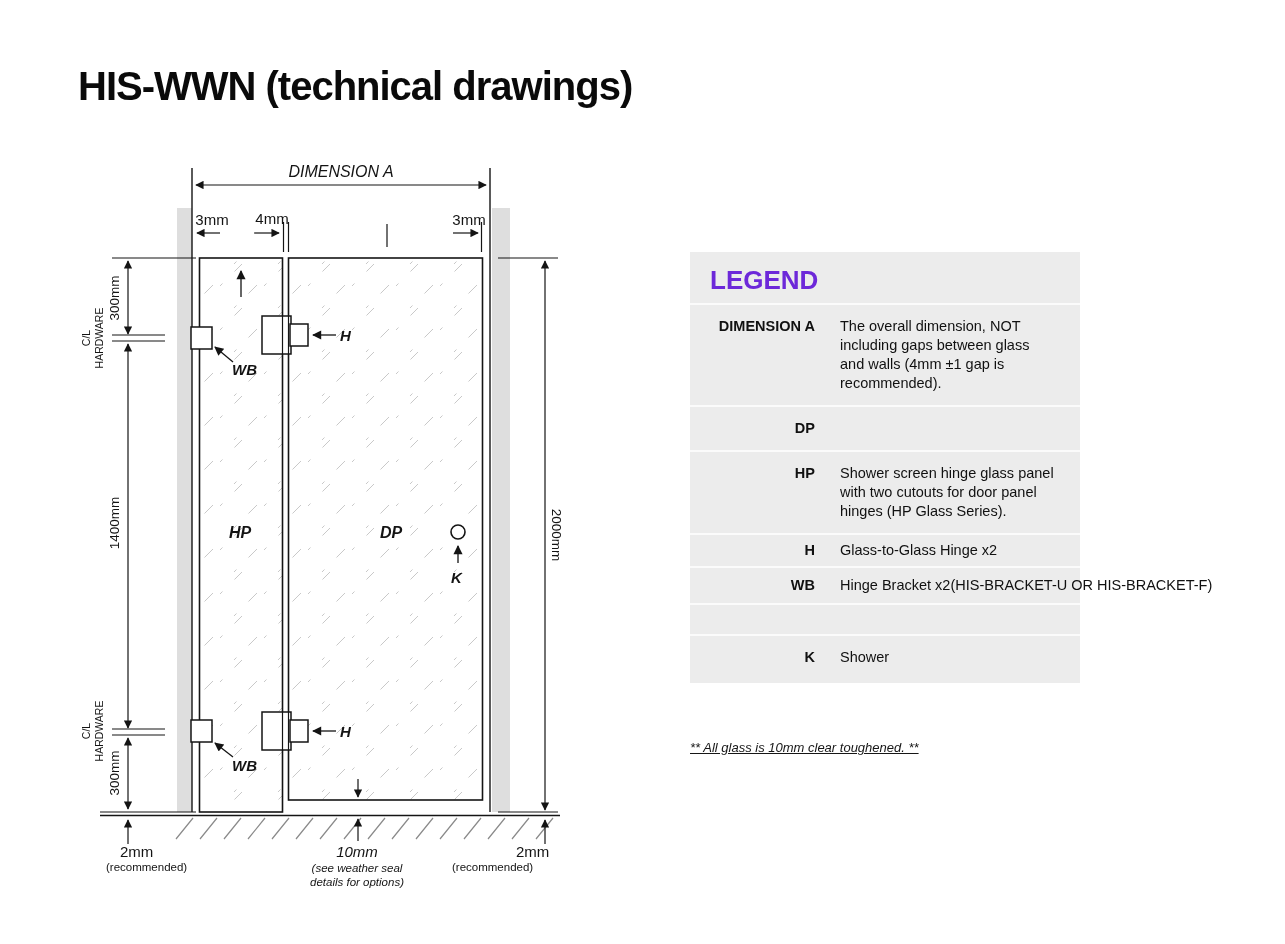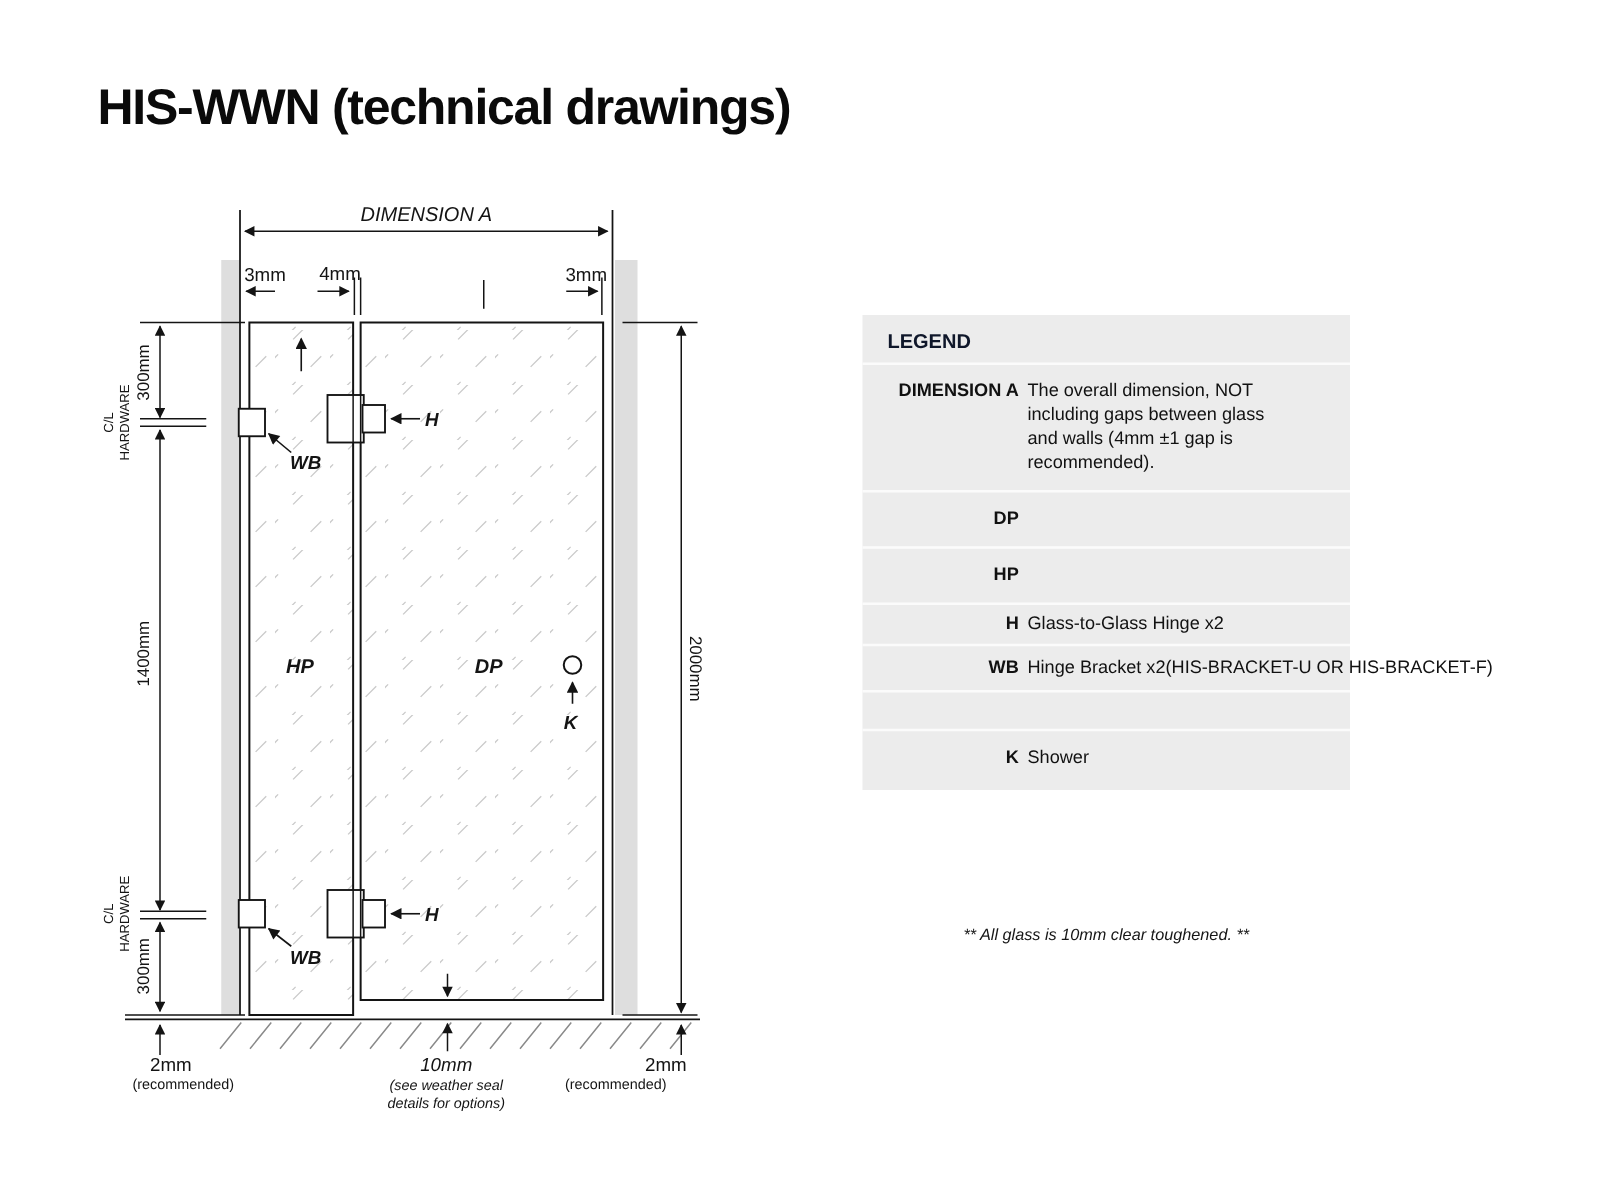--- a/index.html
+++ b/index.html
@@ -19,32 +19,32 @@
   .t-ital{font-style:italic;}
   .t-lab{font-size:15px;font-weight:bold;font-style:italic;}
   .t-panel{font-size:16px;font-weight:bold;font-style:italic;}
   .t-dima{font-size:16px;font-style:italic;}
   
   .legend{
     position:absolute;left:690px;top:252px;width:390px;background:#ececec;
     box-sizing:border-box;
   }
   .legend-header{padding:13px 0 7px 20px;}
-  .legend-title{font-size:16px;font-weight:bold;color:#0f172a;}
+  .legend-title{font-size:26px;font-weight:bold;color:#6d28d9;}
   .lrow{display:flex;border-top:2px solid #fbfbfb;padding:12px 0;}
   .lrow.single{padding:6px 0;}
   .lrow.wbrow{padding:8px 0;}
   .lrow.empty{min-height:29px;padding:0;}
   .lrow.last{padding:12px 0 16px 0;}
   .term{width:125px;text-align:right;font-weight:bold;font-size:14.5px;line-height:19px;flex:none;}
-  .desc{margin-left:7px;width:242px;font-size:14.5px;line-height:19px;flex:none;}
+  .desc{margin-left:25px;width:242px;font-size:14.5px;line-height:19px;flex:none;}
   .dline{white-space:nowrap;}
   .footnote{
-    position:absolute;left:690px;top:740px;width:390px;text-align:center;
-    font-size:13px;font-style:italic;color:#161616;
+    position:absolute;left:690px;top:740px;width:390px;
+    font-size:13px;font-style:italic;color:#161616;text-decoration:underline;
   }
 </style>
 </head>
 <body>
 
 <div class="page-title">HIS-WWN (technical drawings)</div>
 
 <svg style="position:absolute;left:60px;top:140px;" width="520" height="770" viewBox="60 140 520 770" xmlns="http://www.w3.org/2000/svg">
   <defs>
     <marker id="arrow" viewBox="0 0 10 10" refX="9" refY="5" markerWidth="9" markerHeight="7" orient="auto-start-reverse">
@@ -180,20 +180,25 @@
       <div class="dline">recommended).</div>
     </div>
   </div>
 
   <div class="lrow">
     <div class="term">DP</div>
   </div>
 
   <div class="lrow">
     <div class="term">HP</div>
+    <div class="desc">
+      <div class="dline">Shower screen hinge glass panel</div>
+      <div class="dline">with two cutouts for door panel</div>
+      <div class="dline">hinges (HP Glass Series).</div>
+    </div>
   </div>
 
   <div class="lrow single">
     <div class="term">H</div>
     <div class="desc">
       <div class="dline">Glass-to-Glass Hinge x2</div>
     </div>
   </div>
 
   <div class="lrow wbrow">

